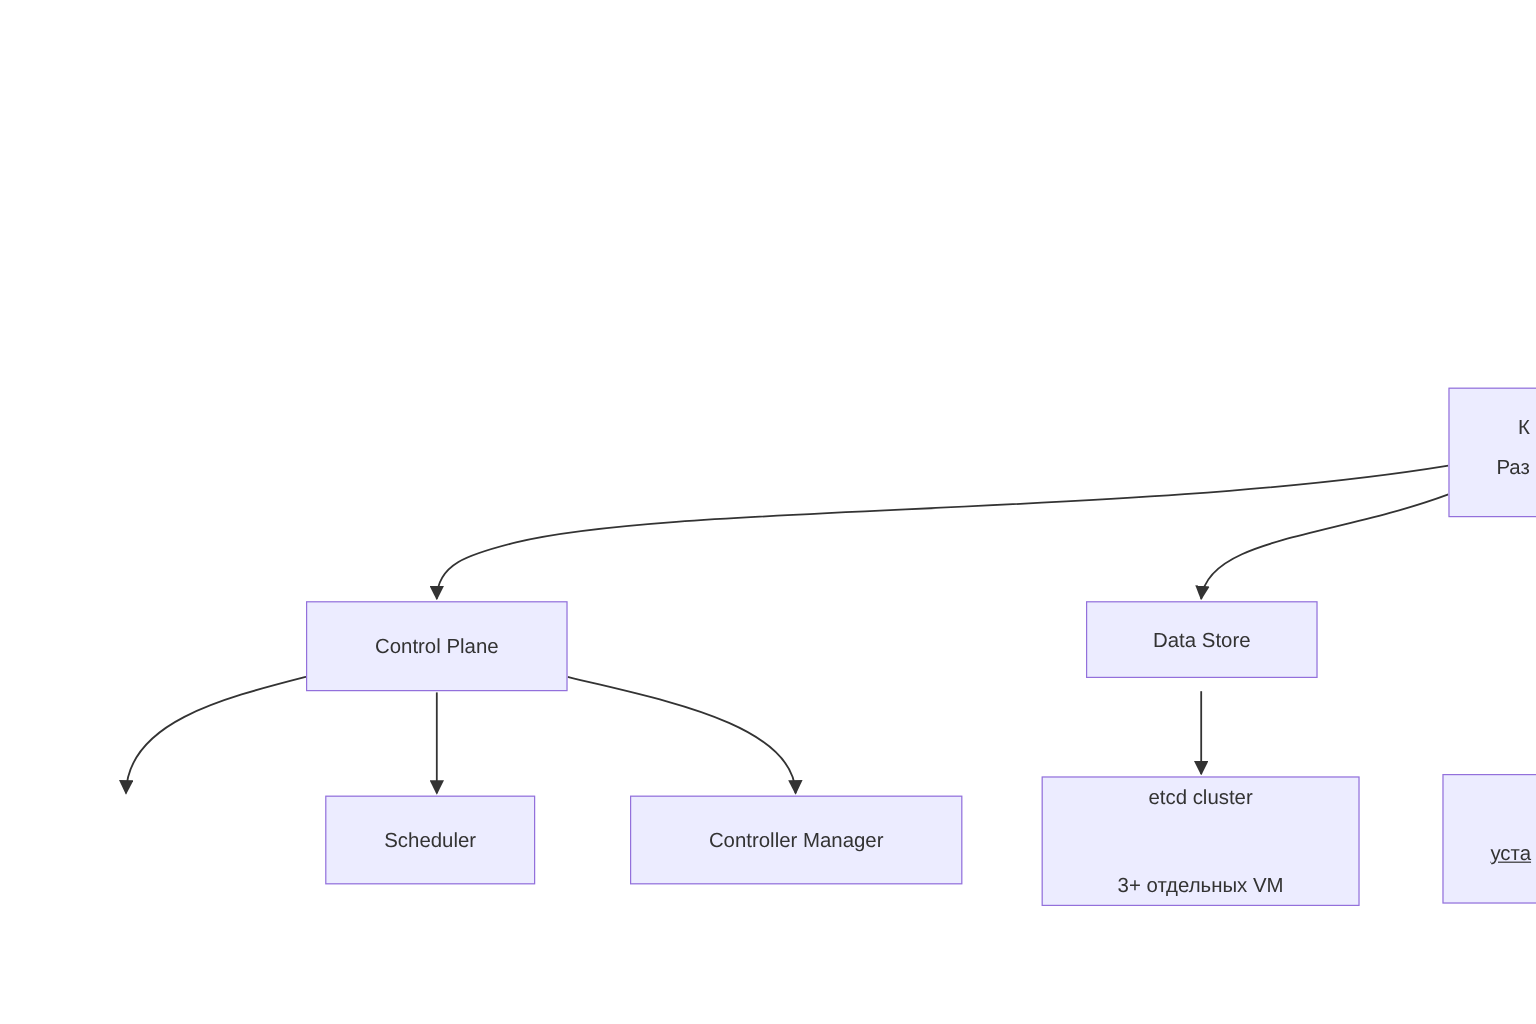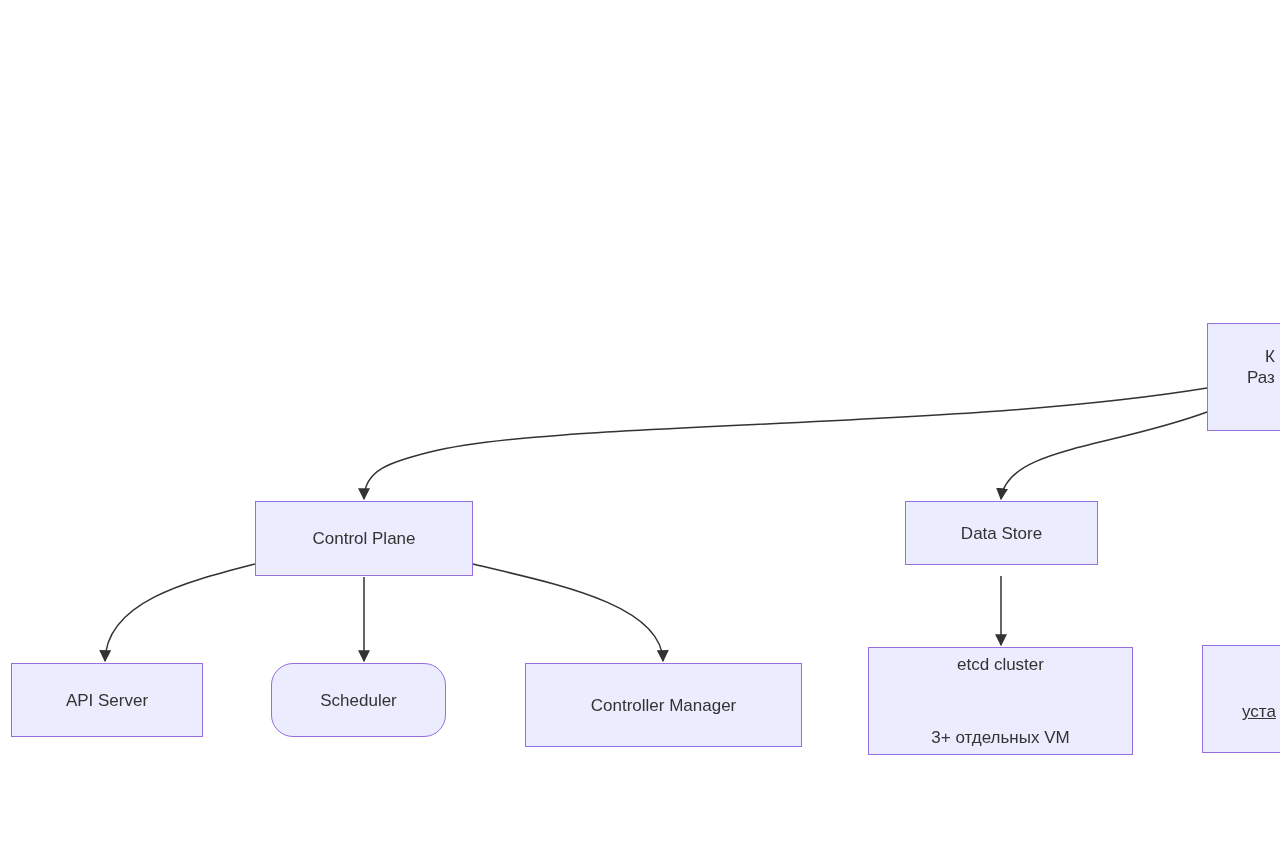--- a/index.html
+++ b/index.html
@@ -25,26 +25,26 @@
     text-align: center;
     line-height: 33px;
   }
   .node.multiline { flex-direction: column; justify-content: space-between; }
   .node.partial { display: block; }
   .node.partial span { position: absolute; white-space: nowrap; line-height: 20px; }
 
   
   #node-root            { left: 1207px; top: 323px; width: 160px; height: 108px; }
   #node-root .l1        { left: 57px;  top: 23px; }
-  #node-root .l2        { left: 39px;  top: 44px; }
+  #node-root .l2        { left: 39px;  top: 56px; }
   #node-control-plane   { left: 255px;  top: 501px; width: 218px; height: 75px; }
   #node-data-store      { left: 905px;  top: 501px; width: 193px; height: 64px; }
   #node-api-server      { left: 11px;   top: 663px; width: 192px; height: 74px; }
-  #node-scheduler       { left: 271px;  top: 663px; width: 175px; height: 74px; border-radius: 22px; }
-  #node-controller-mgr  { left: 525px;  top: 663px; width: 277px; height: 84px; text-align: center; }
+  #node-scheduler       { left: 271px;  top: 663px; width: 175px; height: 74px; }
+  #node-controller-mgr  { left: 525px;  top: 663px; width: 277px; height: 74px; text-align: center; }
   #node-etcd            { left: 868px;  top: 647px; width: 265px; height: 108px; }
   #node-bottom-right    { left: 1202px; top: 645px; width: 160px; height: 108px; }
   #node-bottom-right .l2{ left: 39px;  top: 56px; text-decoration: underline; }
 
   #edges {
     position: absolute;
     left: 0; top: 0;
     width: 1280px; height: 853px;
     pointer-events: none;
   }
@@ -79,23 +79,20 @@
   </div>
 
   <div class="node" id="node-control-plane">
     <span>Control Plane</span>
   </div>
 
   <div class="node" id="node-data-store">
     <span>Data Store</span>
   </div>
 
-  <div class="node" id="node-api-server">
-    <span>API Server</span>
-  </div>
 
   <div class="node" id="node-scheduler">
     <span>Scheduler</span>
   </div>
 
   <div class="node" id="node-controller-mgr">
     <span>Controller Manager</span>
   </div>
 
   <div class="node multiline" id="node-etcd">

